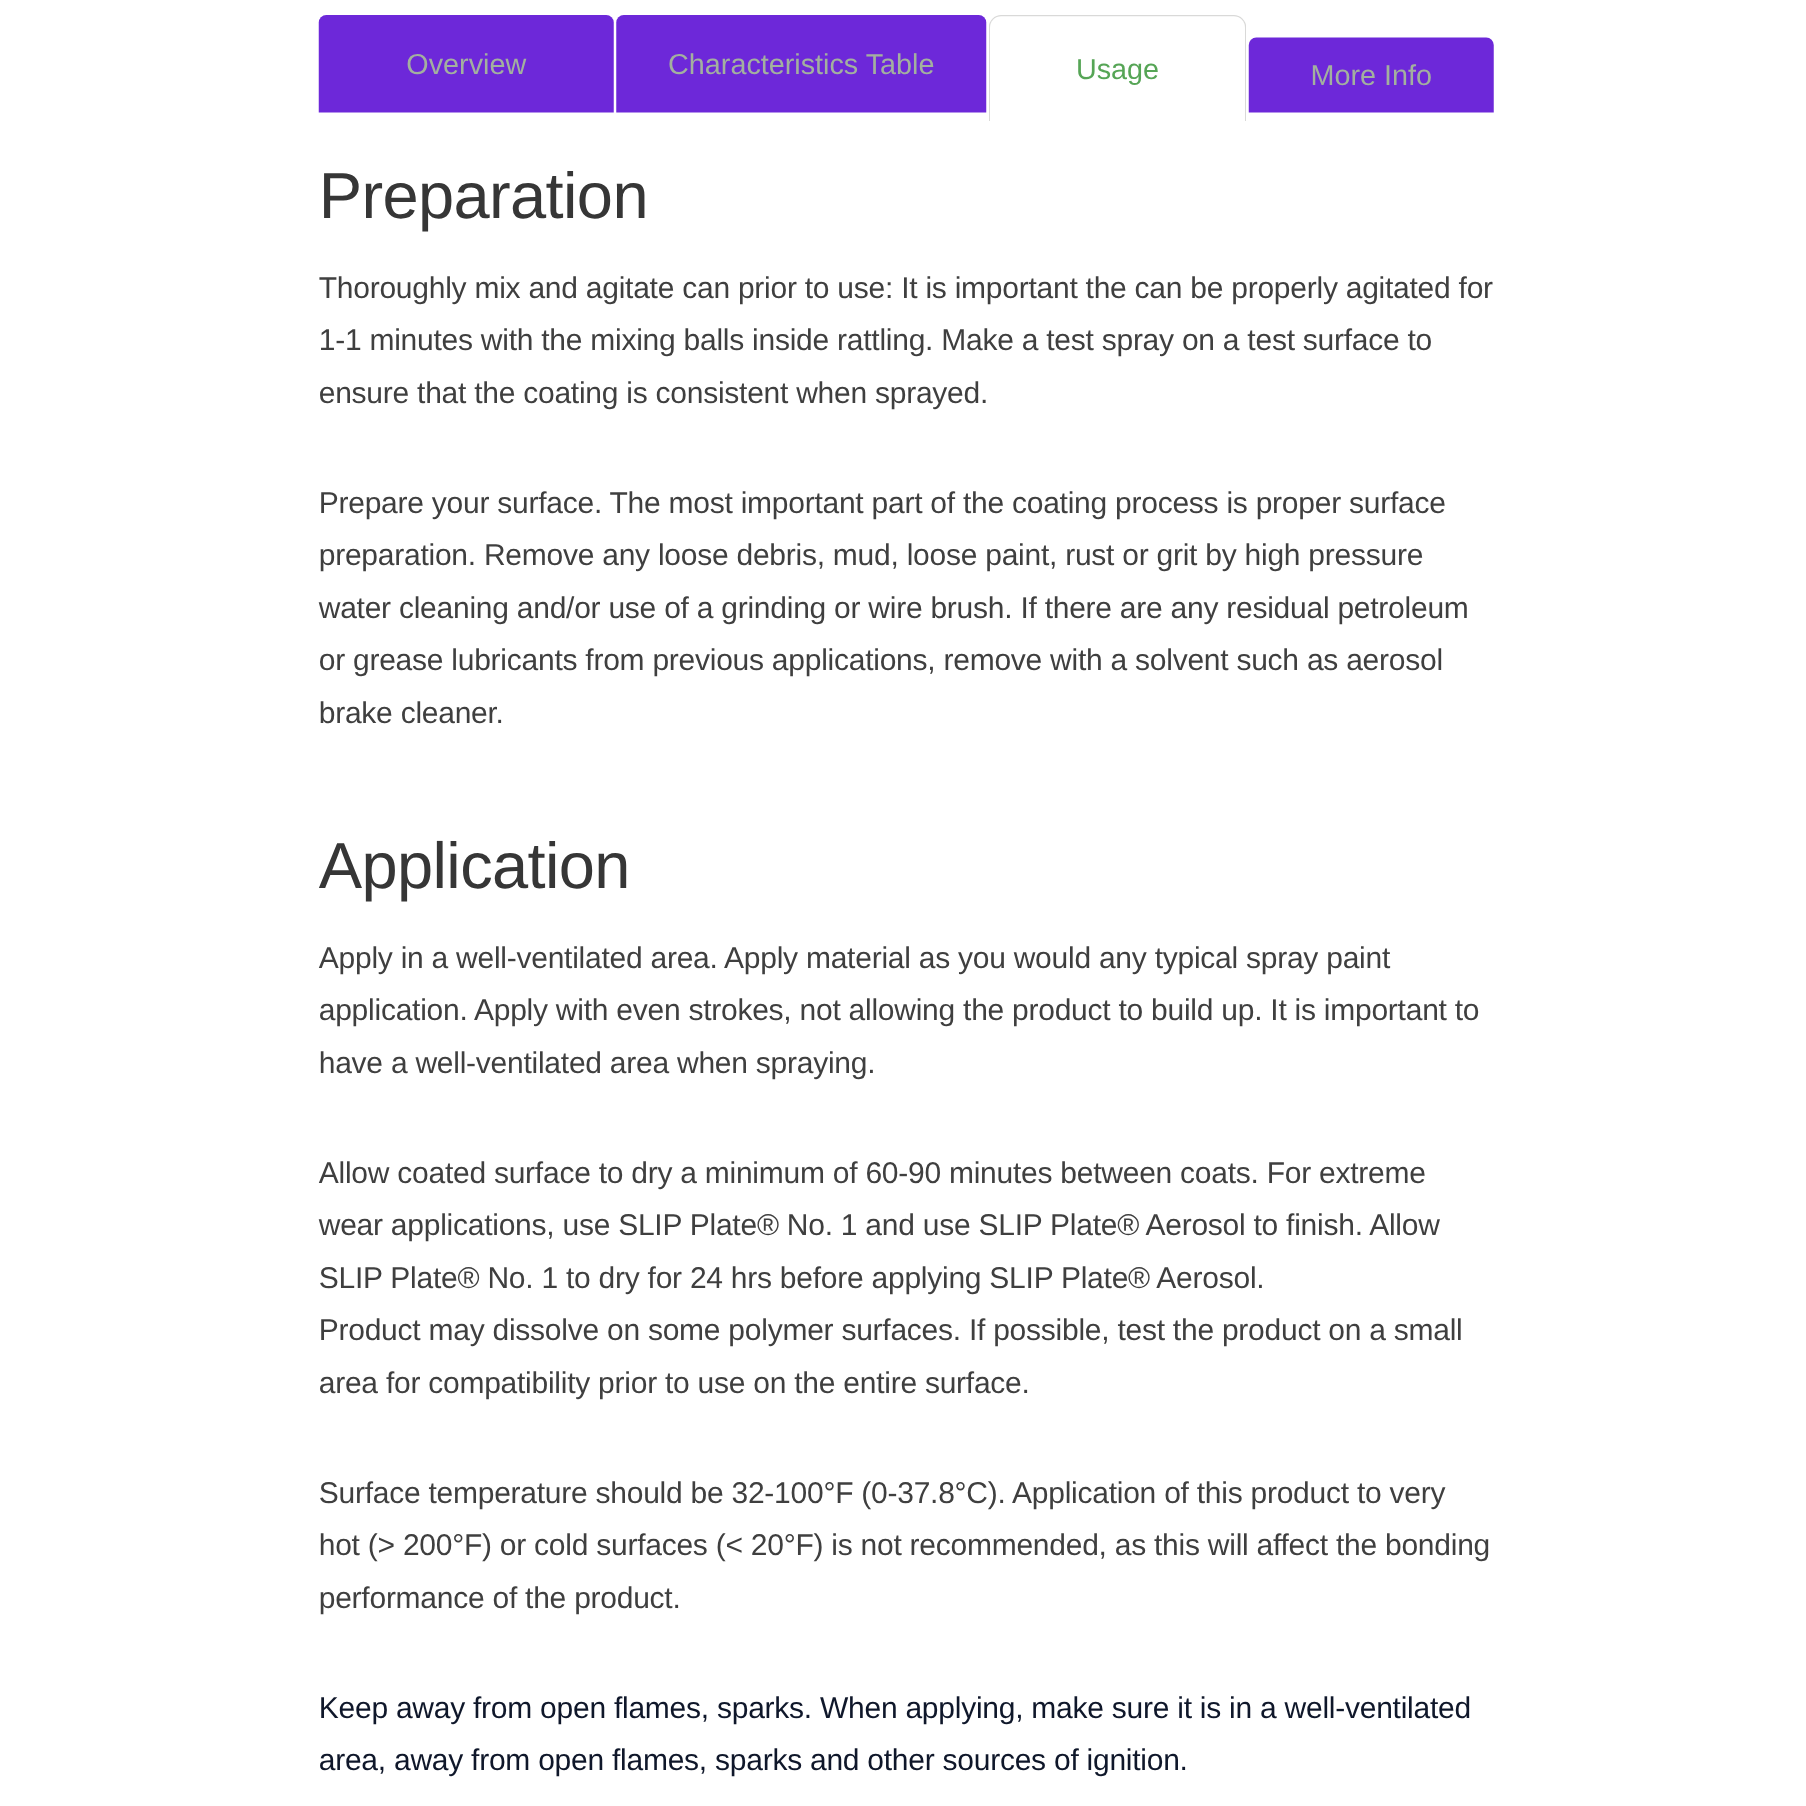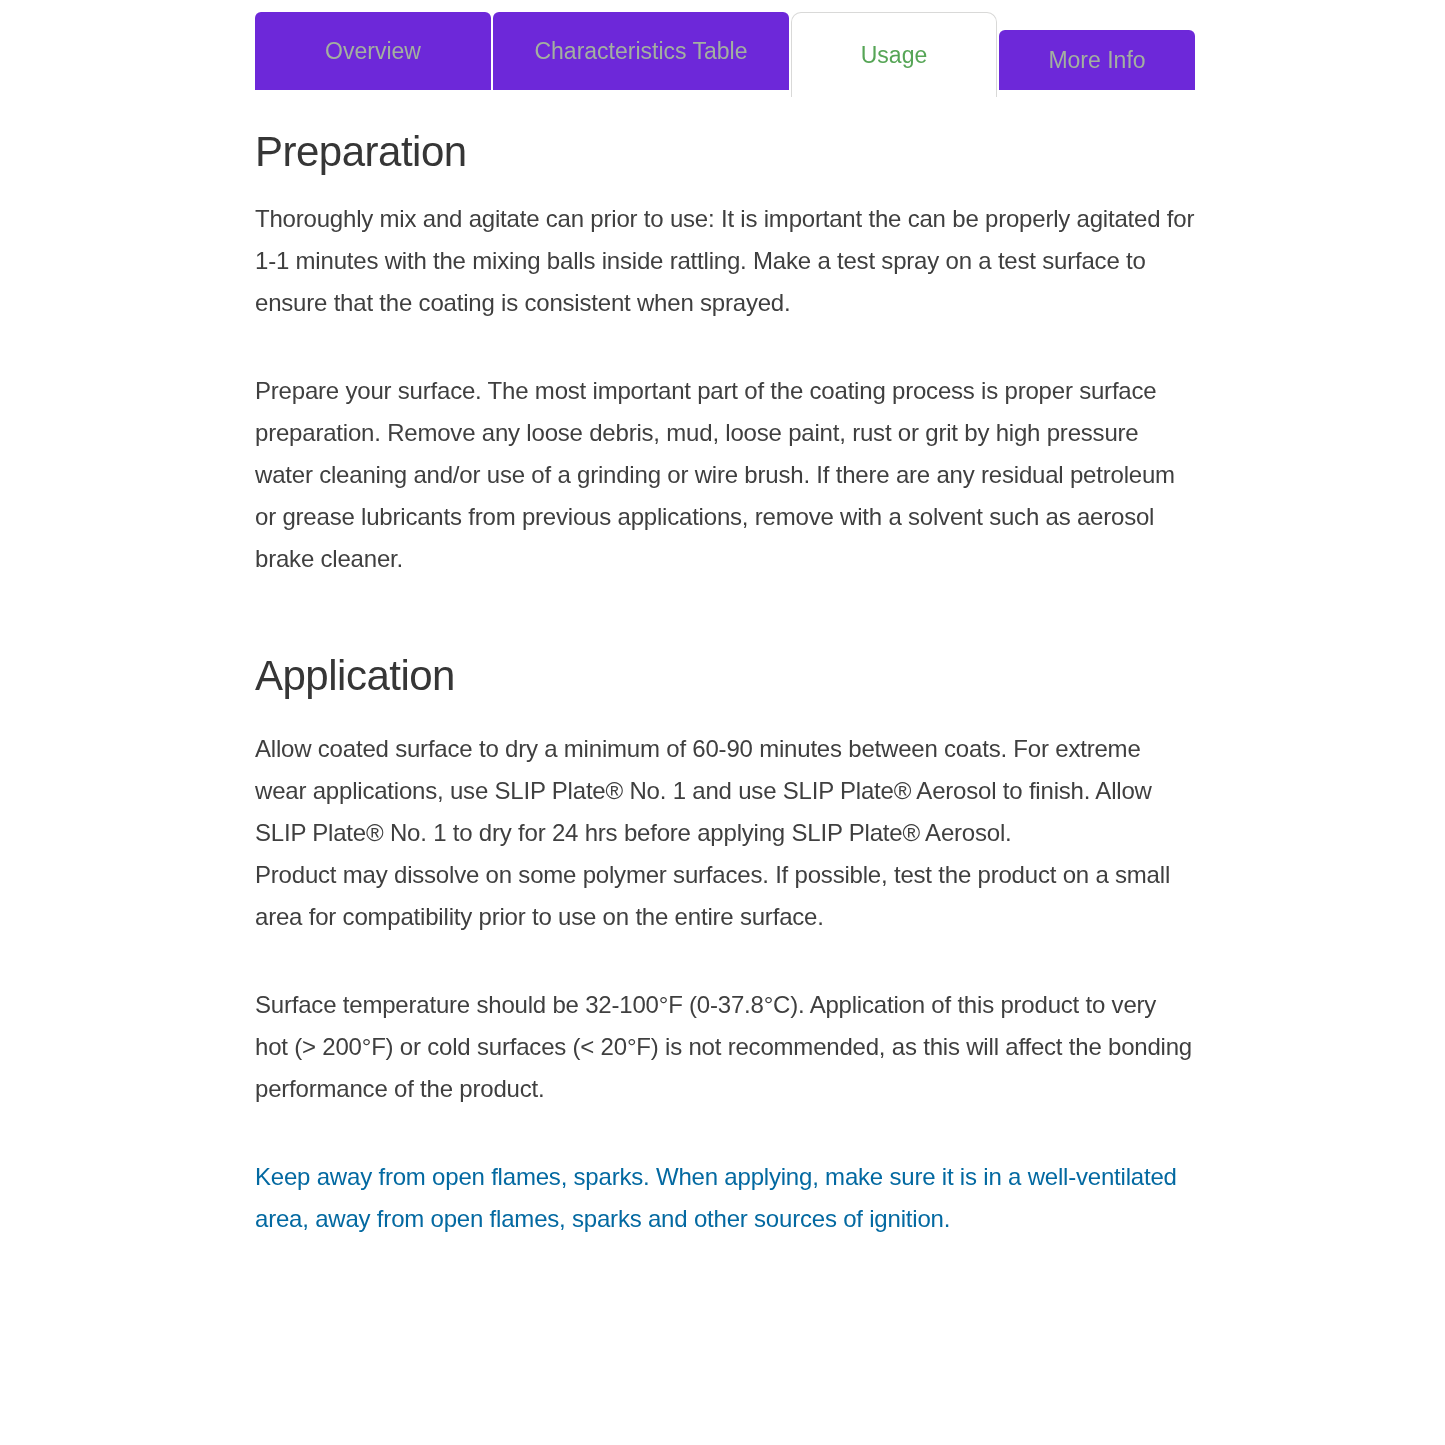--- a/index.html
+++ b/index.html
@@ -49,39 +49,39 @@
     border-radius: 10px 10px 0 0;
     margin-bottom: -7px;
     position: relative;
     z-index: 2;
     text-align: right;
   }
 
   
   main { padding-top: 38px; }
   h2 {
-    font-size: 42px;
+    font-size: 52px;
     font-weight: 400;
     color: #363636;
     letter-spacing: -0.5px;
     margin: 0 0 22px 0;
     line-height: 1.15;
   }
   .heading-application { margin-top: 72px; }
   p {
     font-size: 24px;
     line-height: 42px;
     color: #3f3f3f;
     letter-spacing: -0.2px;
     margin: 0 0 46px 0;
   }
   p.joined-bottom { margin-bottom: 0; margin-top: 27px; }
   p.joined-top    { margin-top: 0; }
   p.warning {
-    color: #0369a1;
+    color: #0f172a;
     margin-bottom: 5px;
   }
 </style>
 </head>
 <body>
 
 <div class="page">
 
   <nav class="tabs">
     <div class="tab tab-overview">Overview</div>
@@ -93,20 +93,21 @@
   <main>
 
     <h2 class="heading-preparation">Preparation</h2>
 
     <p>Thoroughly mix and agitate can prior to use: It is important the can be properly agitated for 1-1 minutes with the mixing balls inside rattling. Make a test spray on a test surface to ensure that the coating is consistent when sprayed.</p>
 
     <p>Prepare your surface. The most important part of the coating process is proper surface preparation. Remove any loose debris, mud, loose paint, rust or grit by high pressure water cleaning and/or use of a grinding or wire brush. If there are any residual petroleum or grease lubricants from previous applications, remove with a solvent such as aerosol brake cleaner.</p>
 
     <h2 class="heading-application">Application</h2>
 
+    <p>Apply in a well-ventilated area. Apply material as you would any typical spray paint application. Apply with even strokes, not allowing the product to build up. It is important to have a well-ventilated area when spraying.</p>
 
     <p class="joined-bottom">Allow coated surface to dry a minimum of 60-90 minutes between coats. For extreme wear applications, use SLIP Plate® No. 1 and use SLIP Plate® Aerosol to finish. Allow SLIP Plate® No. 1 to dry for 24 hrs before applying SLIP Plate® Aerosol.</p>
 
     <p class="joined-top">Product may dissolve on some polymer surfaces. If possible, test the product on a small area for compatibility prior to use on the entire surface.</p>
 
     <p>Surface temperature should be 32-100°F (0-37.8°C). Application of this product to very hot (&gt; 200°F) or cold surfaces (&lt; 20°F) is not recommended, as this will affect the bonding performance of the product.</p>
 
     <p class="warning">Keep away from open flames, sparks. When applying, make sure it is in a well-ventilated area, away from open flames, sparks and other sources of ignition.</p>
 
   </main>

